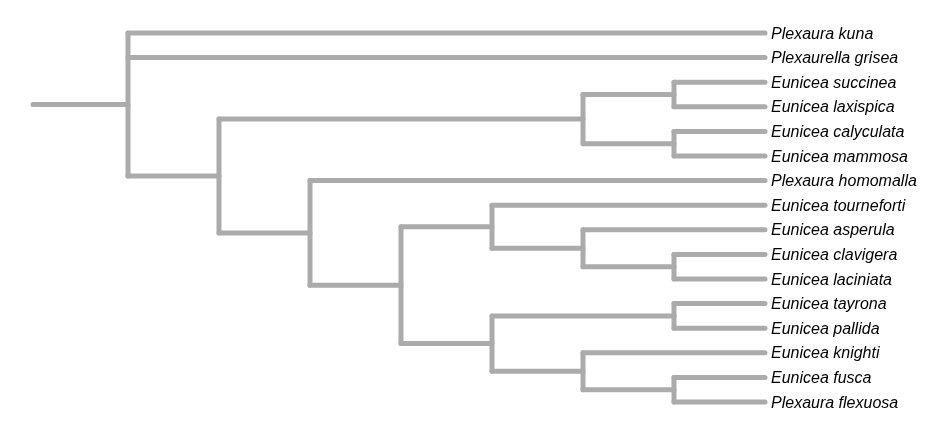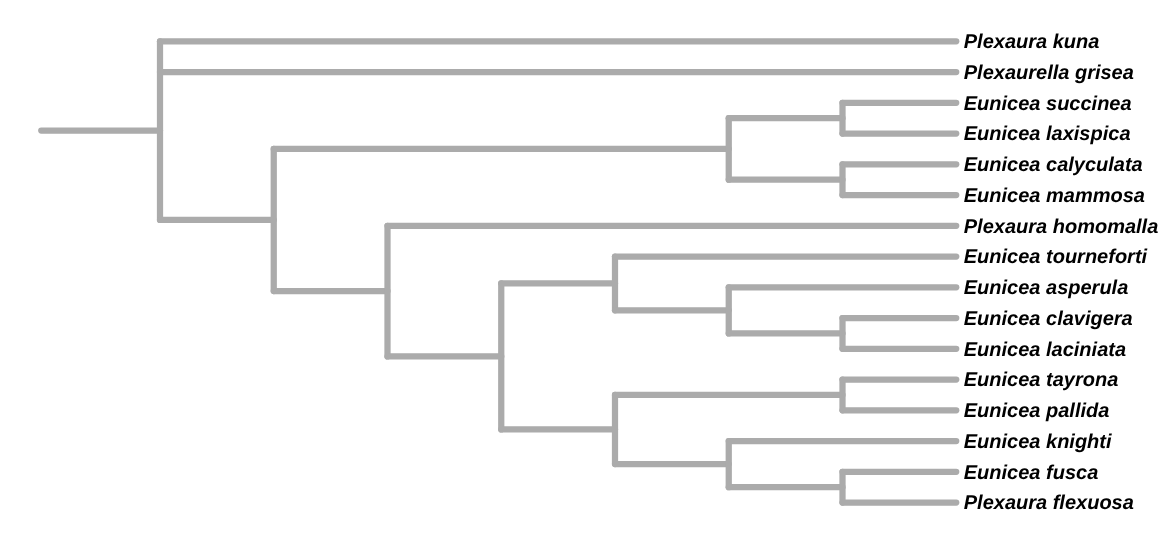--- a/index.html
+++ b/index.html
@@ -8,21 +8,20 @@
     background: #ffffff;
     font-family: "Liberation Sans", sans-serif;
   }
   figure[data-name="phylogeny-figure"] {
     margin: 0;
     width: 936px;
     height: 428px;
     position: relative;
     background: #ffffff;
     overflow: hidden;
-    font-weight: bold;
   }
   svg[data-name="cladogram-svg"] {
     display: block;
   }
   .taxon-label {
     font-family: "Liberation Sans", sans-serif;
     font-style: italic;
     font-size: 16px;
     fill: #000000;
   }

